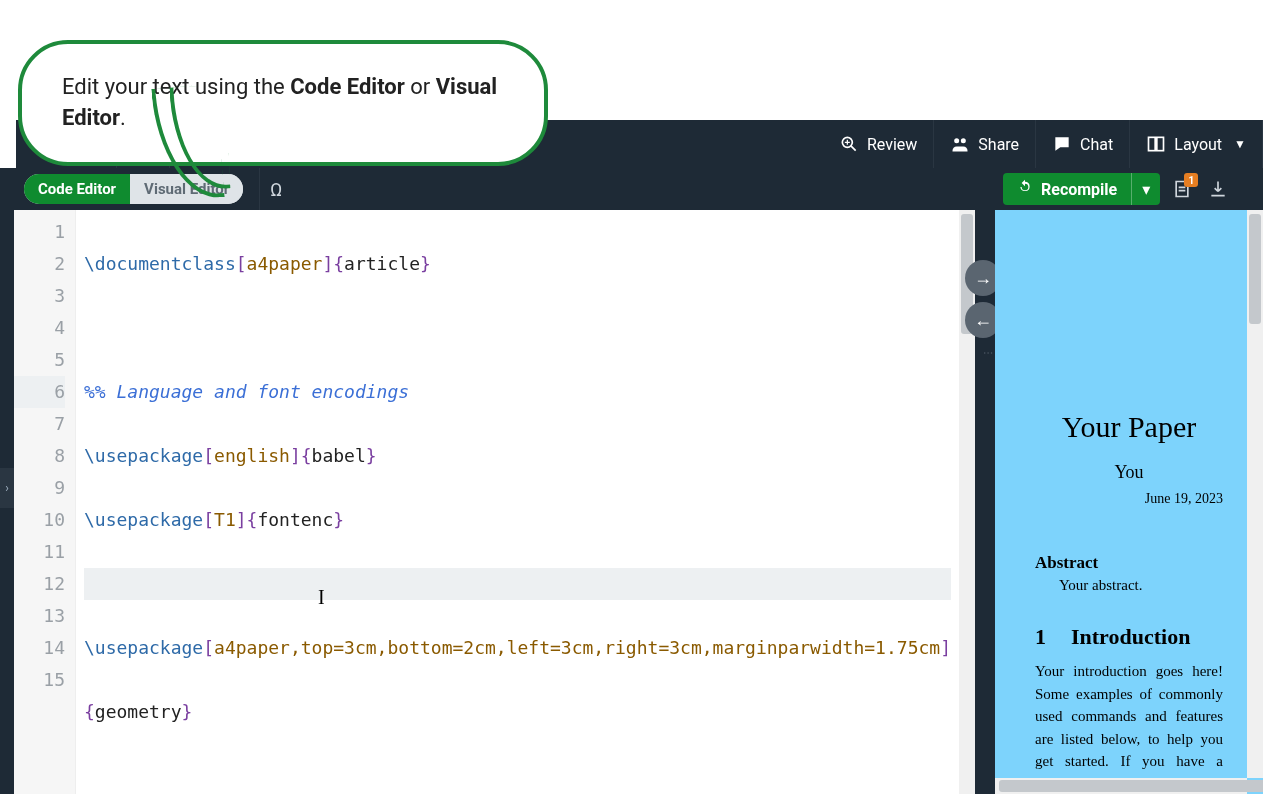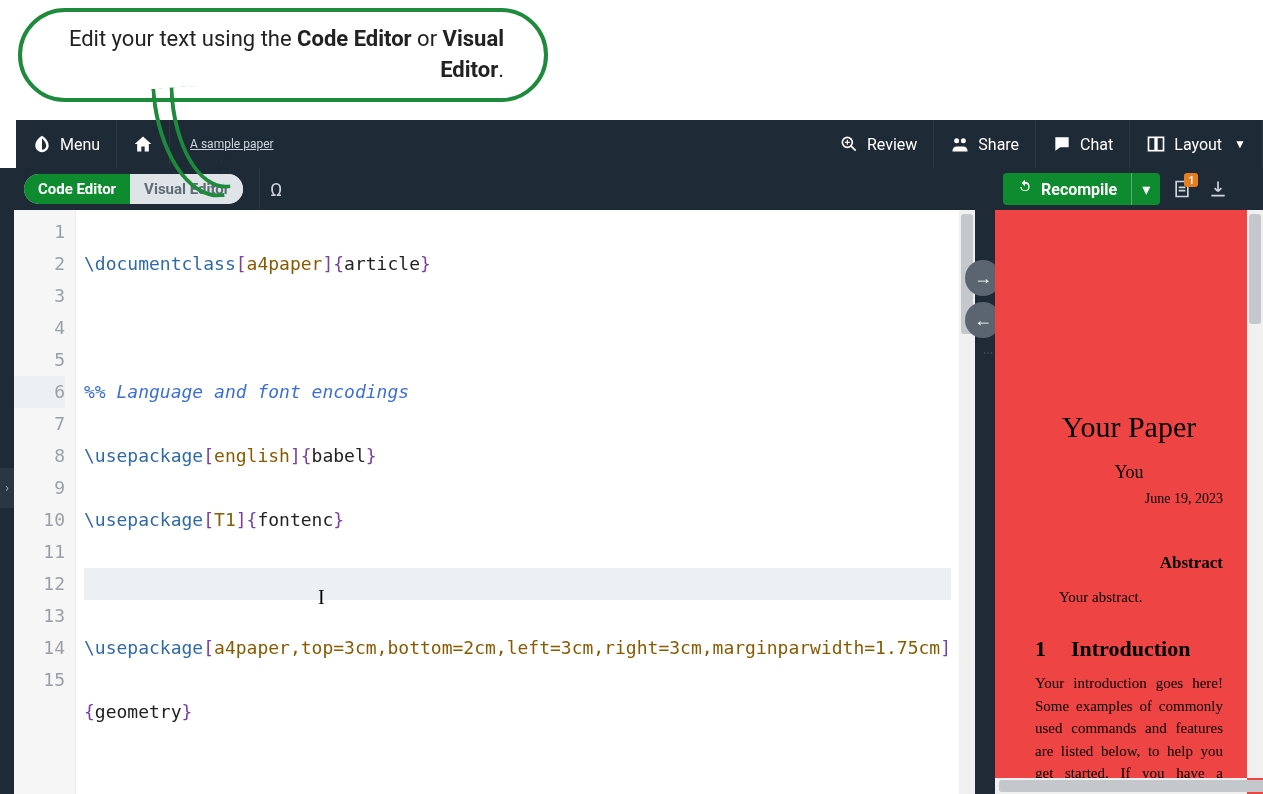--- a/index.html
+++ b/index.html
@@ -1,20 +1,20 @@
 <!DOCTYPE html>
 <html><head>
 <meta charset="utf-8">
 <style>
 * { margin: 0; padding: 0; box-sizing: border-box; }
 body { font-family: -apple-system, BlinkMacSystemFont, "Segoe UI", Roboto, sans-serif; background: #fff; overflow: hidden; width: 1263px; height: 794px; position: relative; }
 
 
 .callout { position: absolute; top: 8px; left: 18px; z-index: 100; }
-.callout-bubble { background: #fff; border: 4px solid #1e8a3b; border-radius: 50px; padding: 12px 40px; width: 530px; text-align: right; font-size: 22px; line-height: 1.4; color: #222; }
+.callout-bubble { background: #fff; border: 4px solid #1e8a3b; border-radius: 50px; padding: 28px 40px; width: 530px; text-align: left; font-size: 22px; line-height: 1.4; color: #222; margin-top: 32px; }
 .callout-bubble b { font-weight: 700; }
 .callout-tail { position: absolute; top: 86px; left: 118px; width: 0; height: 0; }
 .callout-tail::before { content:""; position:absolute; width:60px; height:110px; border-left:4px solid #1e8a3b; border-bottom:4px solid #1e8a3b; border-bottom-left-radius:60px 110px; top:-8px; left:20px; transform: rotate(-5deg); background: transparent; }
 .callout-tail::after { content:""; position:absolute; width:52px; height:100px; border-left:4px solid #1e8a3b; border-bottom:4px solid #1e8a3b; border-bottom-left-radius:52px 100px; top:-8px; left:36px; transform: rotate(-3deg); background: transparent; }
 
 
 .toolbar { position:absolute; top:120px; left:16px; right:0; height:48px; background:#1e2a36; display:flex; align-items:center; color:#fff; font-size:16px; }
 .toolbar .tb-item { display:flex; align-items:center; gap:8px; padding:0 16px; height:100%; cursor:pointer; border-right:1px solid #2a3642; }
 .toolbar .title { flex:0 0 auto; padding:0 20px; color:#cfd6dd; font-size:12px;text-decoration:underline; }
 .toolbar .spacer { flex:1; }
@@ -56,26 +56,26 @@
 
 .preview-pane { flex:1; display:flex; flex-direction:column; background:#e9edef; }
 .preview-header { height:42px; background:#1e2a36; display:flex; align-items:center; padding:0 8px; gap:8px; }
 .recompile { display:flex; align-items:center; background:#0f8b2f; color:#fff; border-radius:4px; overflow:hidden; height:32px; }
 .recompile .main { display:flex; align-items:center; gap:8px; padding:0 14px; font-weight:700; font-size:16px; cursor:pointer; }
 .recompile .drop { padding:0 10px; border-left:1px solid rgba(255,255,255,0.3); cursor:pointer; height:100%; display:flex; align-items:center; }
 .preview-header .hicon { width:28px; height:28px; display:flex; align-items:center; justify-content:center; color:#cfd6dd; cursor:pointer; position:relative; }
 .preview-header .hicon svg { width:20px; height:20px; fill:#cfd6dd; }
 .badge { position:absolute; top:-2px; right:-2px; background:#e67e22; color:#fff; font-size:10px; width:14px; height:14px; border-radius:3px; display:flex; align-items:center; justify-content:center; font-weight:700; }
 
-.pdf-view { flex:1; background:#ef4444; margin:0; overflow:auto; position:relative; font-family: "Times New Roman", Georgia, serif; color:#000; }
+.pdf-view { flex:1; background:#7dd3fc; margin:0; overflow:auto; position:relative; font-family: "Times New Roman", Georgia, serif; color:#000; }
 .pdf-page { padding:200px 40px 20px 40px; }
 .pdf-title { text-align:center; font-size:30px; margin-bottom:18px; font-weight:400; }
 .pdf-author { text-align:center; font-size:18px; margin-bottom:8px; }
 .pdf-date { text-align:right; font-size:14px; margin-bottom:46px; }
-.pdf-abstract-h { text-align:right; font-weight:700; font-size:17px; margin-bottom:16px; }
+.pdf-abstract-h { text-align:left; font-weight:700; font-size:17px; margin-bottom:4px; }
 .pdf-abstract-t { font-size:15px; text-indent:24px; margin-bottom:30px; }
 .pdf-sec { font-size:22px; font-weight:700; margin:18px 0 10px 0; }
 .pdf-sec .num { display:inline-block; width:36px; }
 .pdf-body { font-size:15px; line-height:1.5; text-align:justify; }
 .pdf-scroll-v { position:absolute; top:0; right:0; width:16px; bottom:16px; background:#f0f0f0; }
 .pdf-scroll-v .thumb { position:absolute; top:4px; left:2px; right:2px; height:110px; background:#c4c8cc; border-radius:3px; }
 .pdf-scroll-h { position:absolute; left:0; right:16px; bottom:0; height:16px; background:#f0f0f0; }
 .pdf-scroll-h .thumb { position:absolute; left:4px; top:2px; bottom:2px; width:580px; background:#c4c8cc; border-radius:3px; }
 
 .text-cursor { position:absolute; top:376px; left:304px; font-family:serif; font-size:20px; color:#000; }

